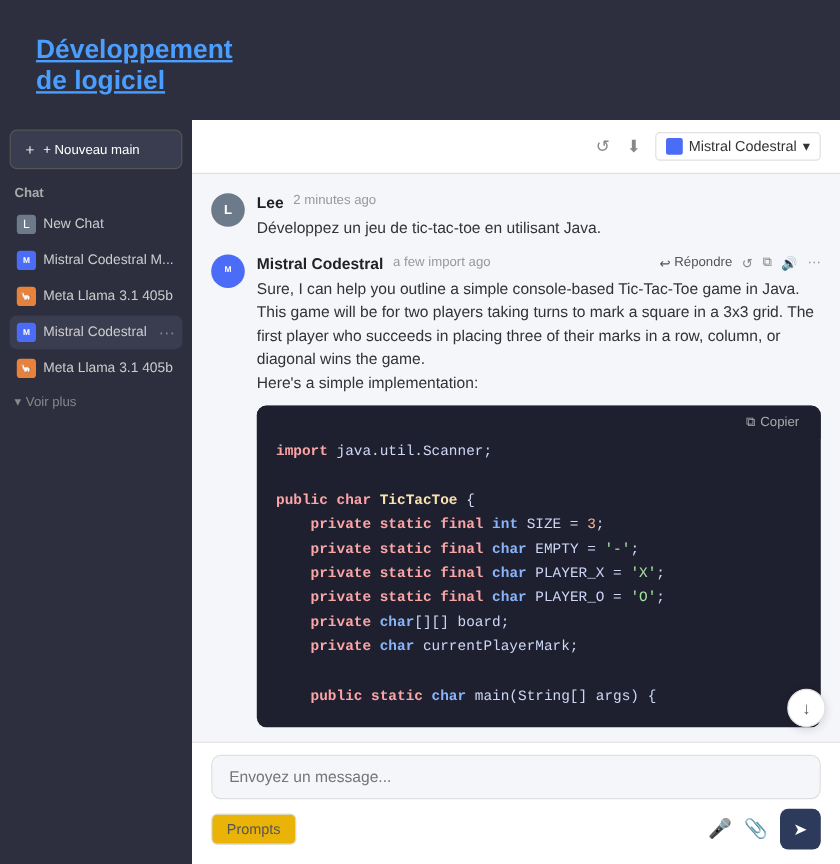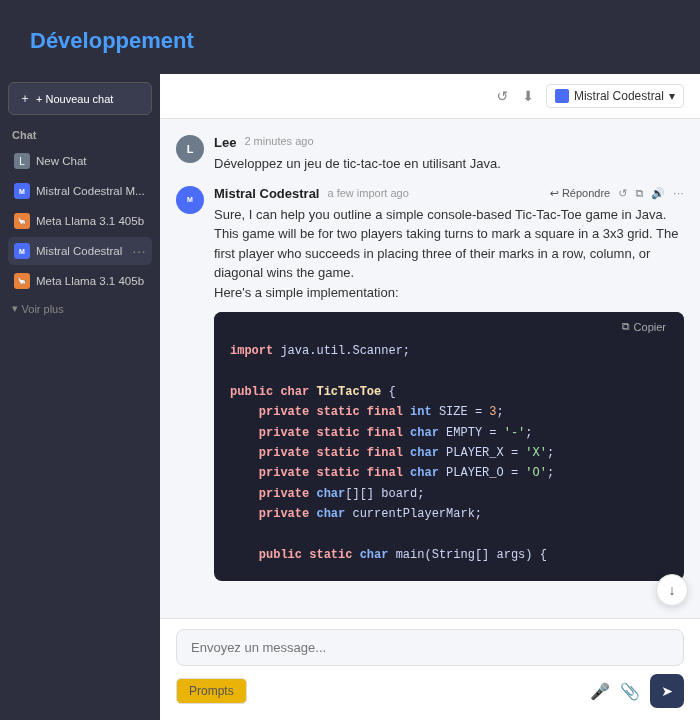--- a/index.html
+++ b/index.html
@@ -19,20 +19,21 @@
       padding: 28px 30px 20px 30px;
       flex-shrink: 0;
     }
     .top-header h1 {
       font-size: 22px;
       font-weight: 700;
       color: #ffffff;
     }
     .top-header h1 span {
       color: #4a9eff;
+      text-decoration: underline;
     }
 
     
     .main-layout {
       display: flex;
       flex: 1;
       overflow: hidden;
       background: #f0f2f5;
     }
 
@@ -373,29 +374,30 @@
       display: flex;
       flex-direction: column;
     }
   </style>
 </head>
 <body>
 
 <div class="top-header">
   <h1>
     <span>Développement</span><br>
+    <span style="color:#4a9eff">de logiciel</span>
   </h1>
 </div>
 
 <div class="main-layout">
 
   <div class="sidebar">
     <button class="new-chat-btn">
       <span>＋</span>
-      <span style="font-size:11px">+ Nouveau chat</span>
+      <span style="font-size:11px">+ Nouveau main</span>
     </button>
 
     <div class="chat-section-label">Chat</div>
 
     <div class="sidebar-item">
       <div class="item-icon icon-user">L</div>
       <span class="item-text">New Chat</span>
     </div>
     <div class="sidebar-item">
       <div class="item-icon icon-blue" style="font-size:7px;font-weight:bold">M</div>

